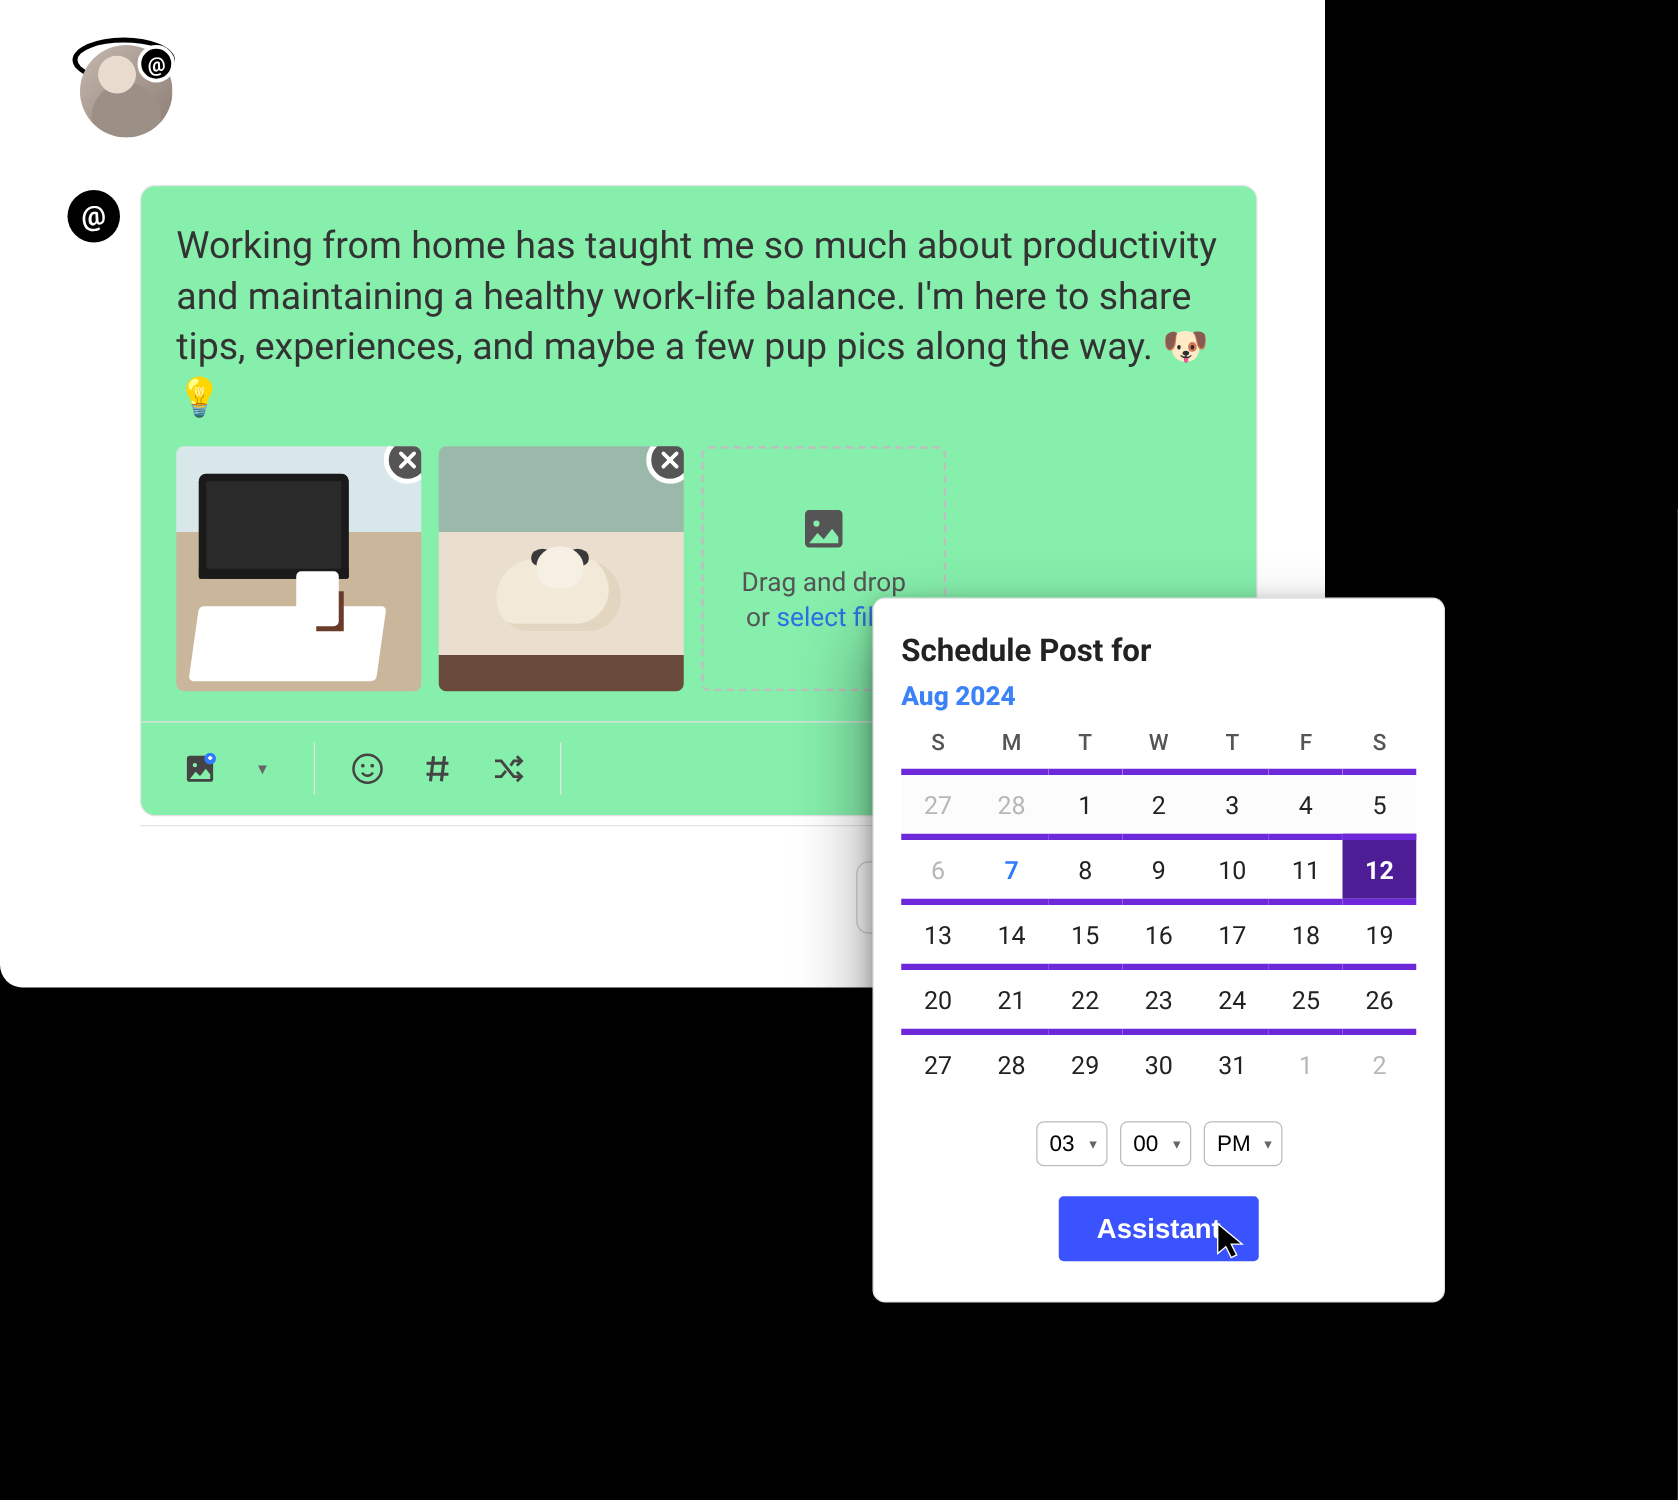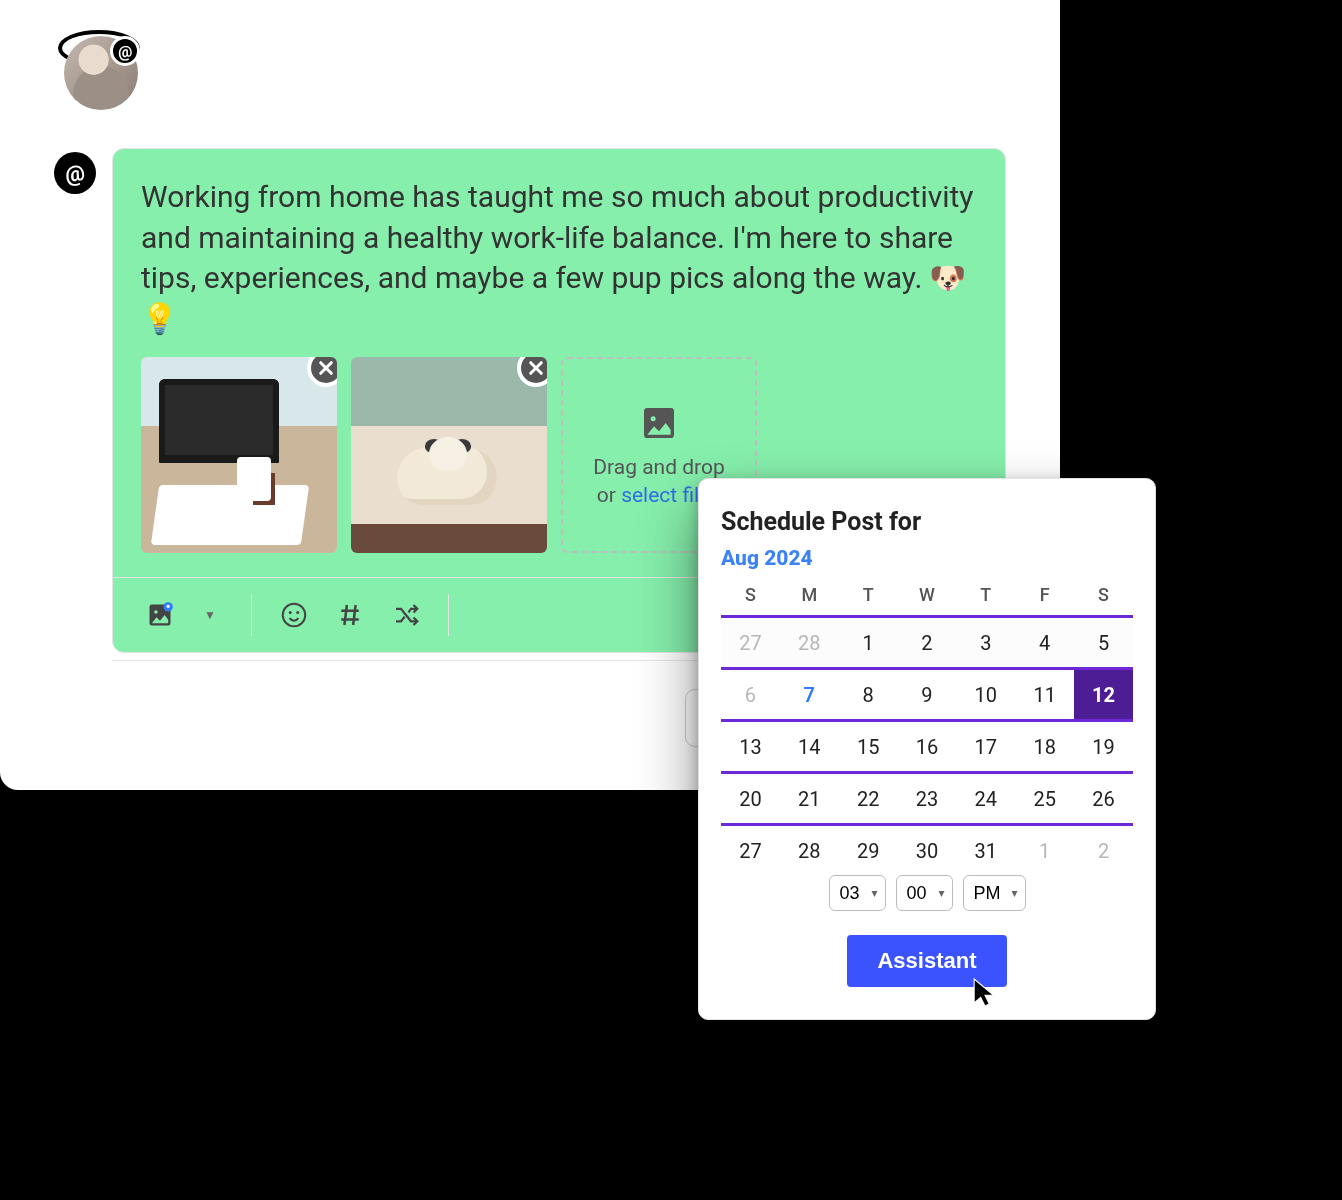--- a/index.html
+++ b/index.html
@@ -129,26 +129,26 @@
   .popover {
     position:absolute; left:698px; top:478px; width:458px; background:#fff;
     border-radius:10px; box-shadow: 0 30px 60px rgba(0,0,0,.45), 0 4px 14px rgba(0,0,0,.25);
     border:1px solid #e2e2e2; padding:28px 22px 32px 22px;
   }
   .pop-title { font-size:25px; font-weight:700; color:#222; margin-bottom:10px; }
   .cal-month { font-size:21px; font-weight:800; color:#3b82f6; margin-bottom:8px; }
   .cal-grid { display:grid; grid-template-columns:repeat(7,1fr); }
   .cal-head { text-align:center; color:#555; font-size:18px; padding:6px 0 10px; font-weight:500; }
   .cal-cell { height:52px; display:flex; align-items:center; justify-content:center;
-    font-size:20px; color:#222; border-top:3px solid #6d28d9; cursor:pointer;text-align:center; }
+    font-size:20px; color:#222; border-top:5px solid #6d28d9; cursor:pointer;text-align:center; }
   .cal-cell.muted { color:#b7b7b7; }
   .cal-cell.today { color:#2f7bff; font-weight:600; background:#fff; }
   .cal-cell.selected { background:#4c1d95; color:#fff; font-weight:700; }
   .cal-week-bg { background:#fcfcfc; }
-  .time-row { display:flex; gap:10px; justify-content:center; }
+  .time-row { display:flex; gap:10px; justify-content:center; margin-top:22px; }
   .sel { height:36px; border:1px solid #bcbcbc; border-radius:6px; font-size:18px; padding:0 24px 0 10px;
     background:#fff; appearance:none; position:relative; }
   .sel-wrap { position:relative; display:inline-block; }
   .sel-wrap::after { content:"▾"; position:absolute; right:8px; top:50%; transform:translateY(-50%);
     font-size:12px; color:#666; pointer-events:none; }
   .schedule-btn {
     display:block; margin:24px auto 0; height:52px; padding:0 30px;
     background:#3a53ff; color:#fff; font-size:22px; font-weight:600;
     border:none; border-radius:4px; cursor:pointer;
   }

